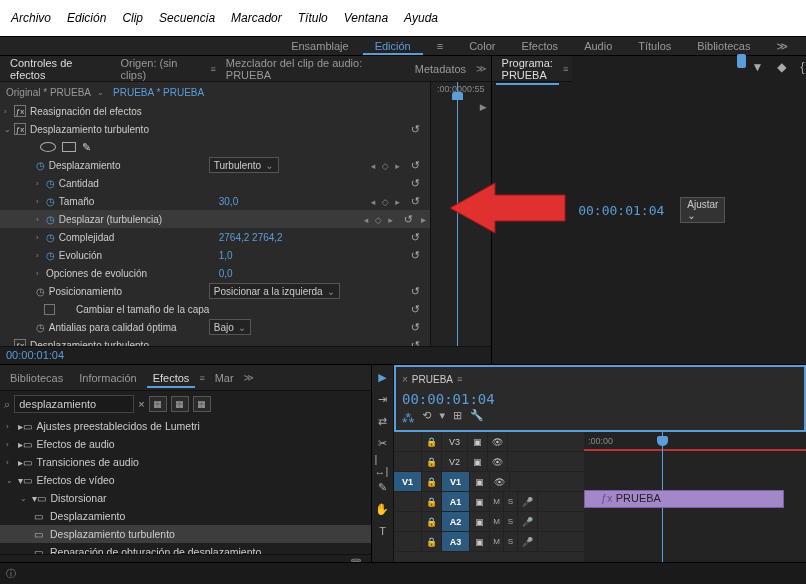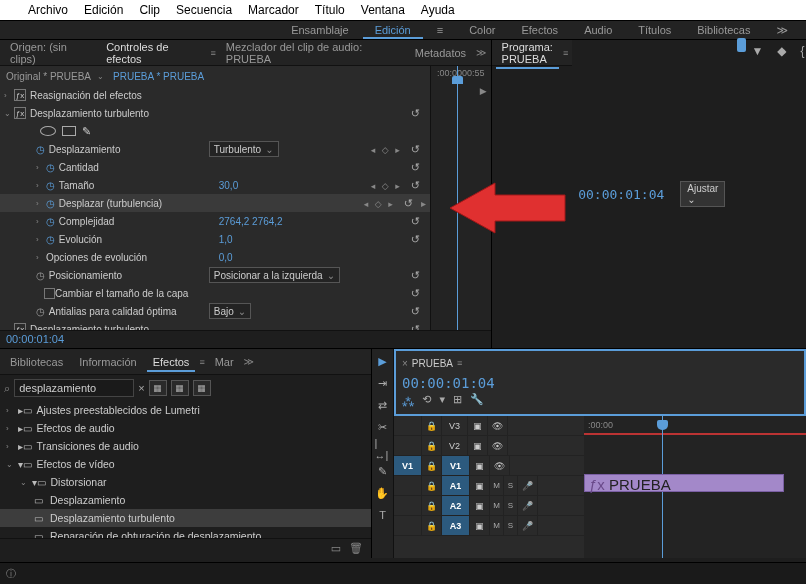--- a/index.html
+++ b/index.html
@@ -1,17 +1,17 @@
 <!DOCTYPE html>
 <html><head>
 <meta charset="utf-8">
 <style>
 * { margin:0; padding:0; box-sizing:border-box; font-family:"Segoe UI",Arial,sans-serif; }
 body { background:#1e1e1e; color:#ccc; font-size:11px; width:806px; height:584px; overflow:hidden; position:relative; }
-.menubar { background:#fff; color:#000; height:20px; display:flex; align-items:center; padding:0 20px; font-size:12px; }
+.menubar { background:#fff; color:#000; height:36px; display:flex; align-items:center; padding:0 3px; font-size:12px;font-style:italic; }
 .menubar span { padding:0 8px; cursor:pointer; }
 .workspace-bar { height:20px; display:flex; justify-content:flex-end; align-items:center; background:#232323; border-top:1px solid #000; border-bottom:1px solid #000; padding-right:6px; gap:2px; }
 .workspace-bar span { padding:3px 12px; color:#999; font-size:11px; }
 .workspace-bar span.active { color:#5b9dd9; border-bottom:2px solid #5b9dd9; padding-bottom:1px; }
 .ws-chevron { color:#888; font-size:10px; }
 
 .panels { display:flex; height:308px; }
 .left-col { width:568px; display:flex; flex-direction:column; border-right:1px solid #000; }
 .right-col { flex:1; display:flex; flex-direction:row; }
 
@@ -47,21 +47,21 @@
 .ec-tl .ruler { display:flex; color:#888; font-size:9px; padding:2px 6px; justify-content:space-between; height:14px; }
 .playhead { position:absolute; top:0; bottom:0; left:26px; width:1px; background:#5b9dd9; }
 .playhead::before { content:""; position:absolute; top:10px; left:-5px; width:11px; height:8px; background:#5b9dd9; border-radius:2px 2px 0 0; }
 .right-tri { position:absolute; top:20px; right:4px; color:#888; font-size:9px; }
 
 .arrow-wrap { position:absolute; left:450px; top:178px; pointer-events:none; }
 
 .timecode-bar { height:18px; background:#1e1e1e; color:#5b9dd9; font-size:11px; padding:2px 6px; border-top:1px solid #111; }
 .dropdown { background:#232323; border:1px solid #555; height:16px; color:#ccc; font-size:10px; padding:0 4px; display:inline-flex; align-items:center; }
 .dropdown::after { content:"⌄"; margin-left:4px; color:#888; }
-.checkbox { display:inline-flex; align-items:center; gap:0; font-size:10px; }
+.checkbox { display:inline-flex; align-items:center; gap:21px; font-size:10px; }
 .checkbox .box { width:11px; height:11px; border:1px solid #777; }
 
 .prog-body { flex:1; background:#000; position:relative; }
 .prog-footer { padding:6px; display:flex; align-items:center; gap:8px; }
 .prog-time { color:#5b9dd9; font-size:13px; font-family:monospace; }
 .fit-dd { background:#333; border:1px solid #555; color:#ccc; font-size:10px; padding:1px 6px; }
 .prog-tc-mini { height:14px; position:relative; background:#232323; margin:0 6px; }
 .prog-tc-mini .ph { position:absolute; left:55%; top:-2px; width:9px; height:14px; background:#5b9dd9; border-radius:2px; }
 .prog-icons { display:flex; gap:14px; justify-content:flex-end; padding:4px 8px; color:#aaa; font-size:12px; }
 
@@ -106,21 +106,21 @@
 .track .tgt.audio { background:#2c5a7e; }
 .track .sync { width:20px; }
 .track .toggle { width:20px; }
 .track .ms { width:14px; font-size:8px; color:#aaa;}
 
 .tl-canvas { flex:1; background:#232323; position:relative; }
 .tl-ruler { height:18px; display:flex; color:#888; font-size:9px; align-items:center; position:relative; padding-left:4px; border-bottom:1px solid #111;}
 .tl-redline { position:absolute; top:17px; left:0; right:0; height:2px; background:#b33; }
 .tl-ph { position:absolute; top:0; bottom:0; left:78px; width:1px; background:#5b9dd9; }
 .tl-ph::before { content:""; position:absolute; top:4px; left:-5px; width:11px; height:10px; background:#5b9dd9; border-radius:2px 2px 5px 5px; }
-.clip { position:absolute; height:18px; background:#a388c9; border:1px solid #7a5fa3; color:#222; font-size:15px; padding:1px 4px; }
+.clip { position:absolute; height:18px; background:#a388c9; border:1px solid #7a5fa3; color:#222; font-size:11px; padding:1px 16px; }
 
 .statusbar { position:absolute; bottom:0; left:0; right:0; height:22px; background:#1a1a1a; color:#888; font-size:10px; display:flex; align-items:center; padding:0 6px; gap:6px; border-top:1px solid #000;}
 </style>
 </head>
 <body>
 
 <div class="menubar">
   <span>Archivo</span>
   <span>Edición</span>
   <span>Clip</span>
@@ -139,22 +139,22 @@
   <span>Efectos</span>
   <span>Audio</span>
   <span>Títulos</span>
   <span>Bibliotecas</span>
   <span class="ws-chevron">≫</span>
 </div>
 
 <div class="panels">
   <div class="left-col">
     <div class="tabrow">
+      <span class="tab active">Controles de efectos</span>
       <span class="tab">Origen: (sin clips)</span>
-      <span class="tab active">Controles de efectos</span>
       <span class="hamb">≡</span>
       <span class="tab">Mezclador del clip de audio: PRUEBA</span>
       <span class="tab">Metadatos</span>
       <span style="margin-left:auto" class="ws-chevron">≫</span>
     </div>
 
     <div class="ec-body">
       <div class="ec-props">
         <div class="breadcrumb">
           <span>Original * PRUEBA</span>

